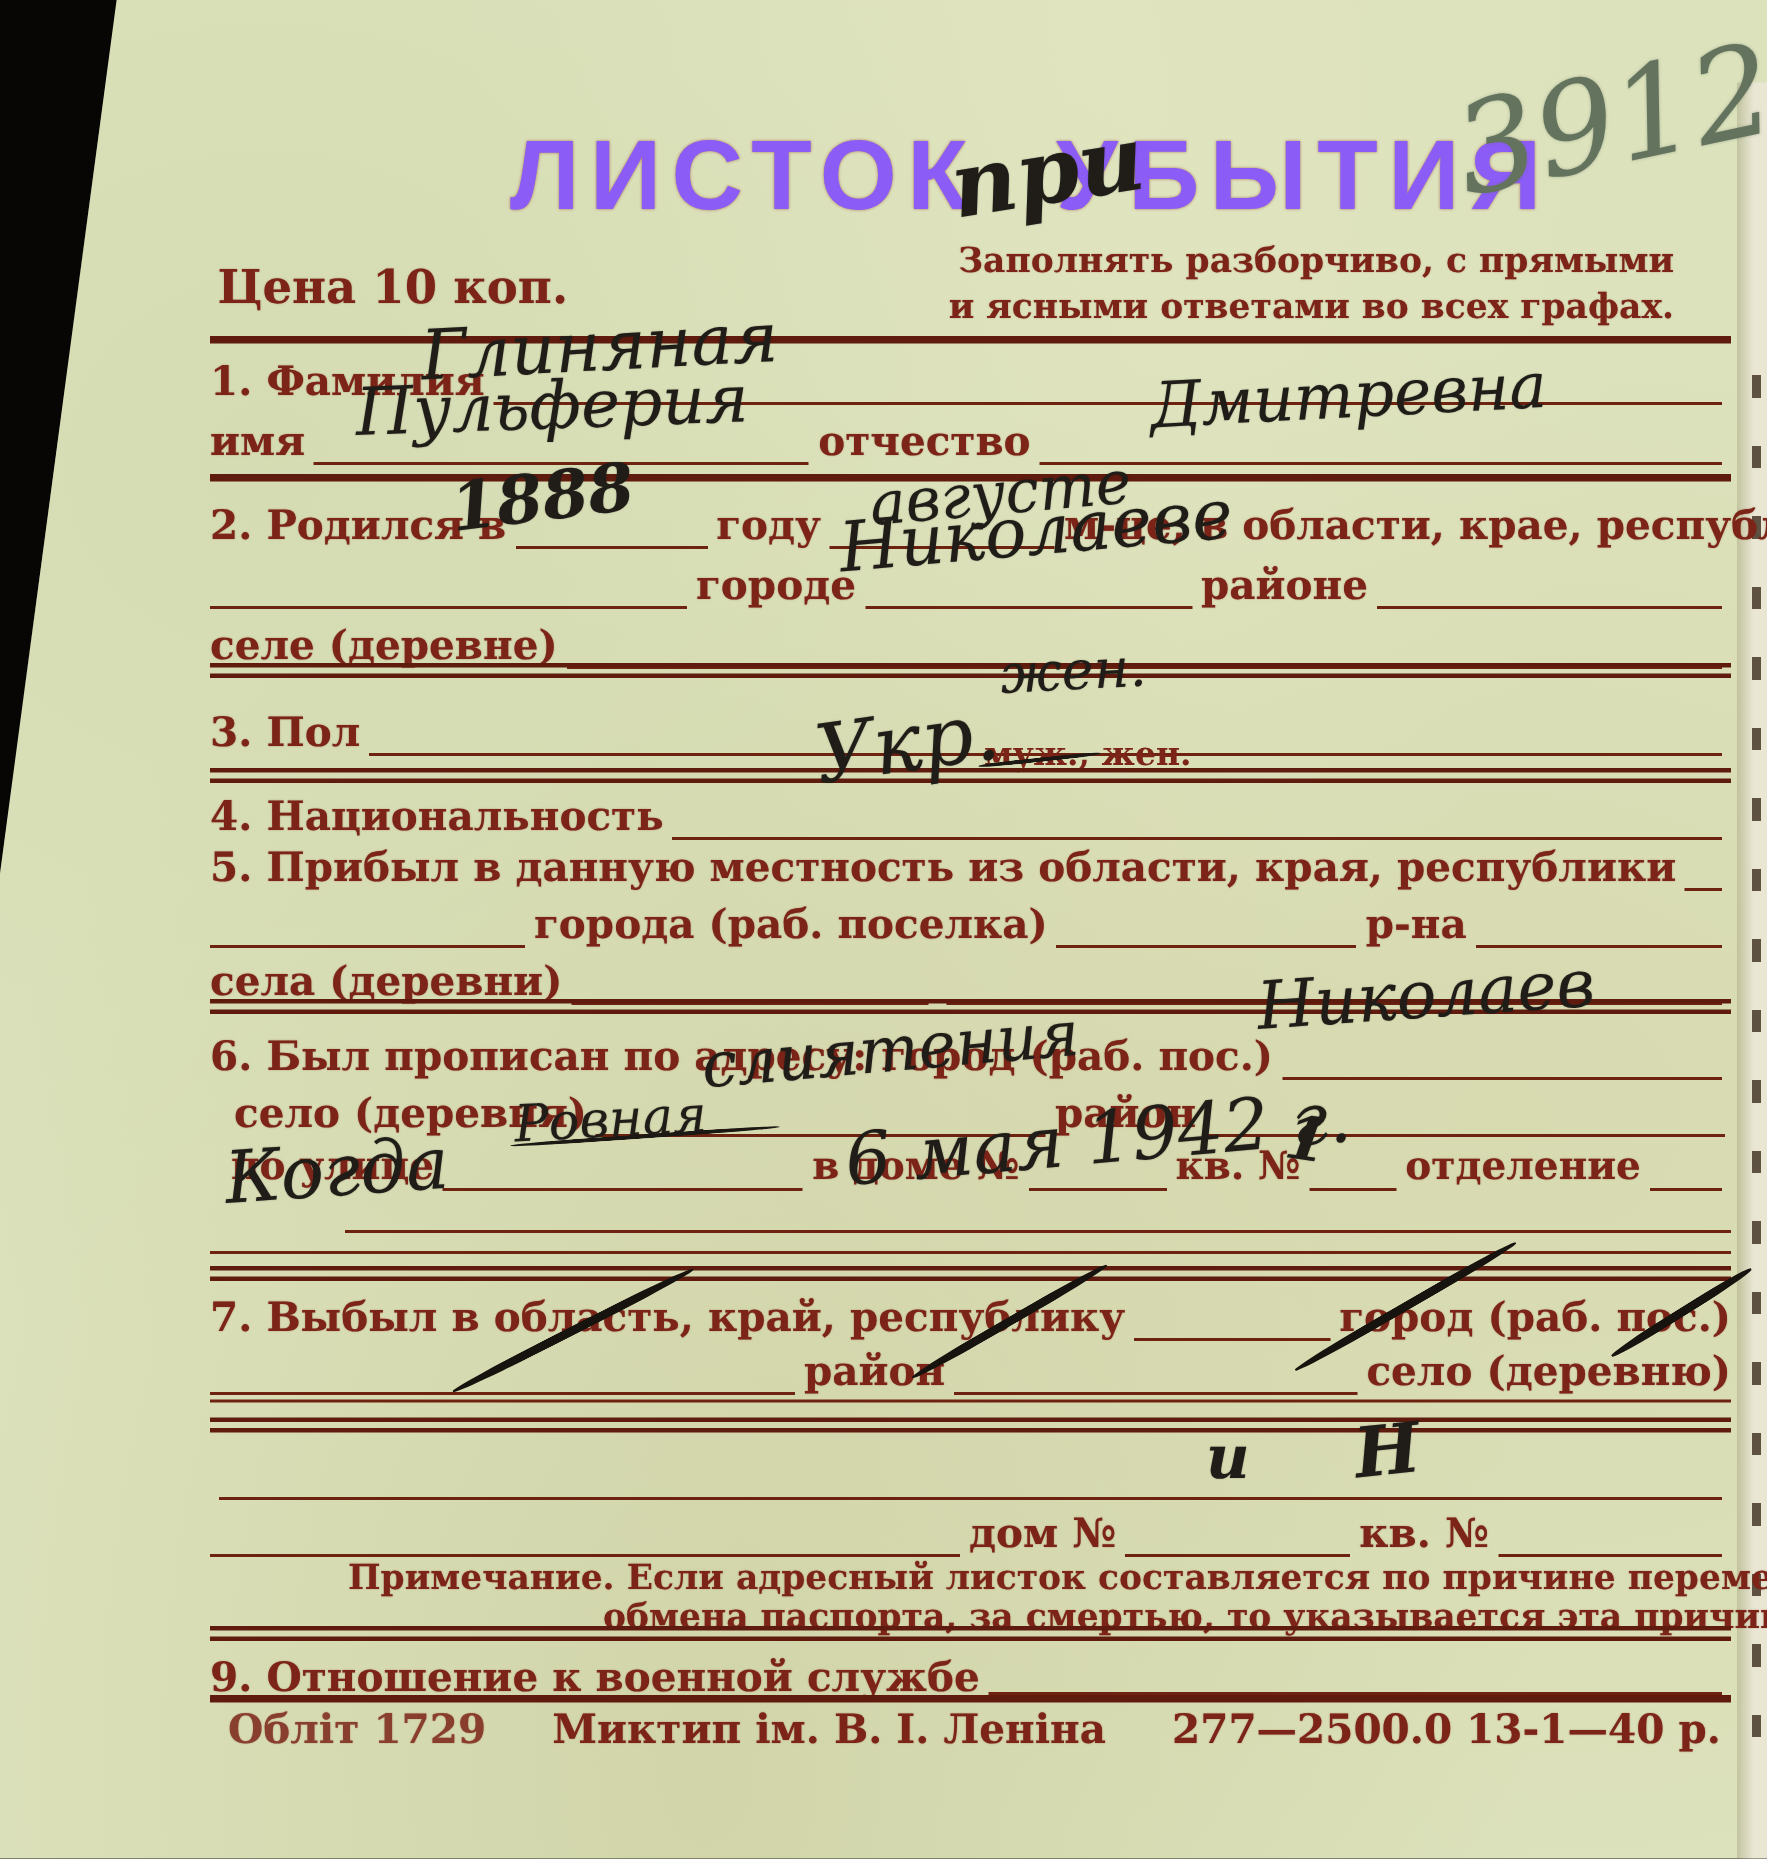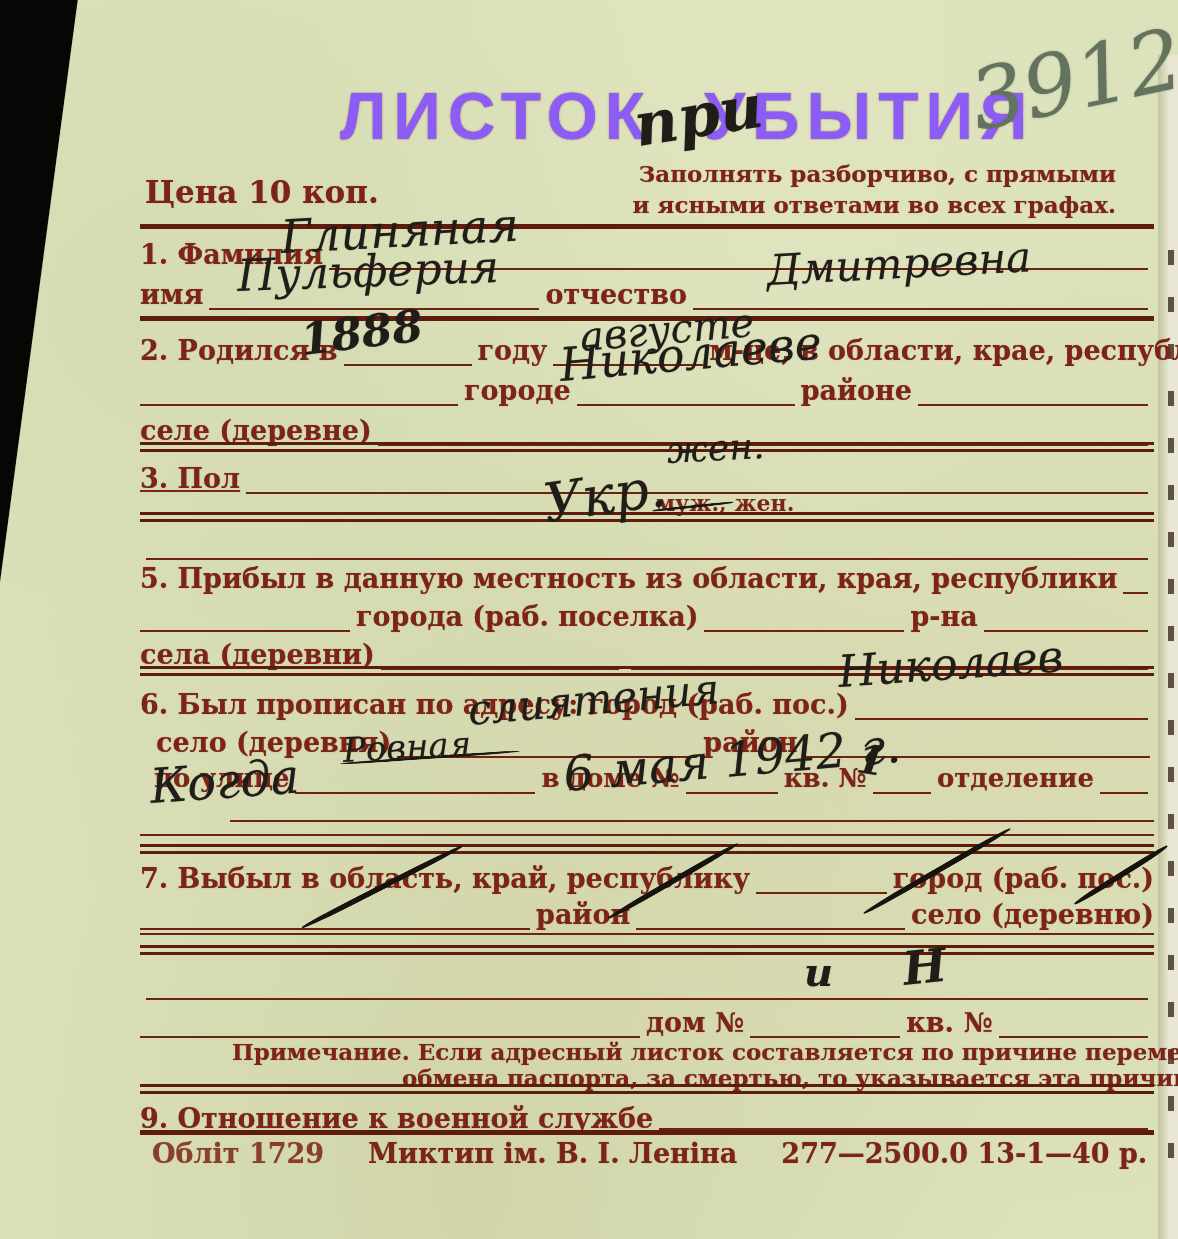--- a/index.html
+++ b/index.html
@@ -118,29 +118,30 @@
   <span class="lbl">районе</span>
   <span class="fill grow"></span>
 </div>
 <div class="row" style="top:408px;height:38px;">
   <span class="lbl">селе (деревне)</span>
   <span class="fill grow"></span>
 </div>
 
 <div class="hr double" style="top:442px;"></div>
 
-<div class="row" style="top:456px;height:38px;text-decoration:underline;">
+<div class="row" style="top:466px;height:38px;">
   <span class="lbl">3. Пол</span>
   <span class="fill grow"></span>
 </div>
 <span class="hint" style="left:656px;top:490px;">муж., жен.</span>
 
 <div class="hr double" style="top:512px;"></div>
 
 <div class="row" style="top:522px;height:38px;">
+  <span class="lbl">4. Национальность</span>
   <span class="fill grow"></span>
 </div>
 
 <div class="row" style="top:556px;height:38px;">
   <span class="lbl">5. Прибыл в данную местность из области, края, республики</span>
   <span class="fill grow"></span>
 </div>
 <div class="row" style="top:594px;height:38px;justify-content:center;">
   <span class="fill" style="width:210px;margin-left:0;"></span>
   <span class="lbl">города (раб. поселка)</span>

